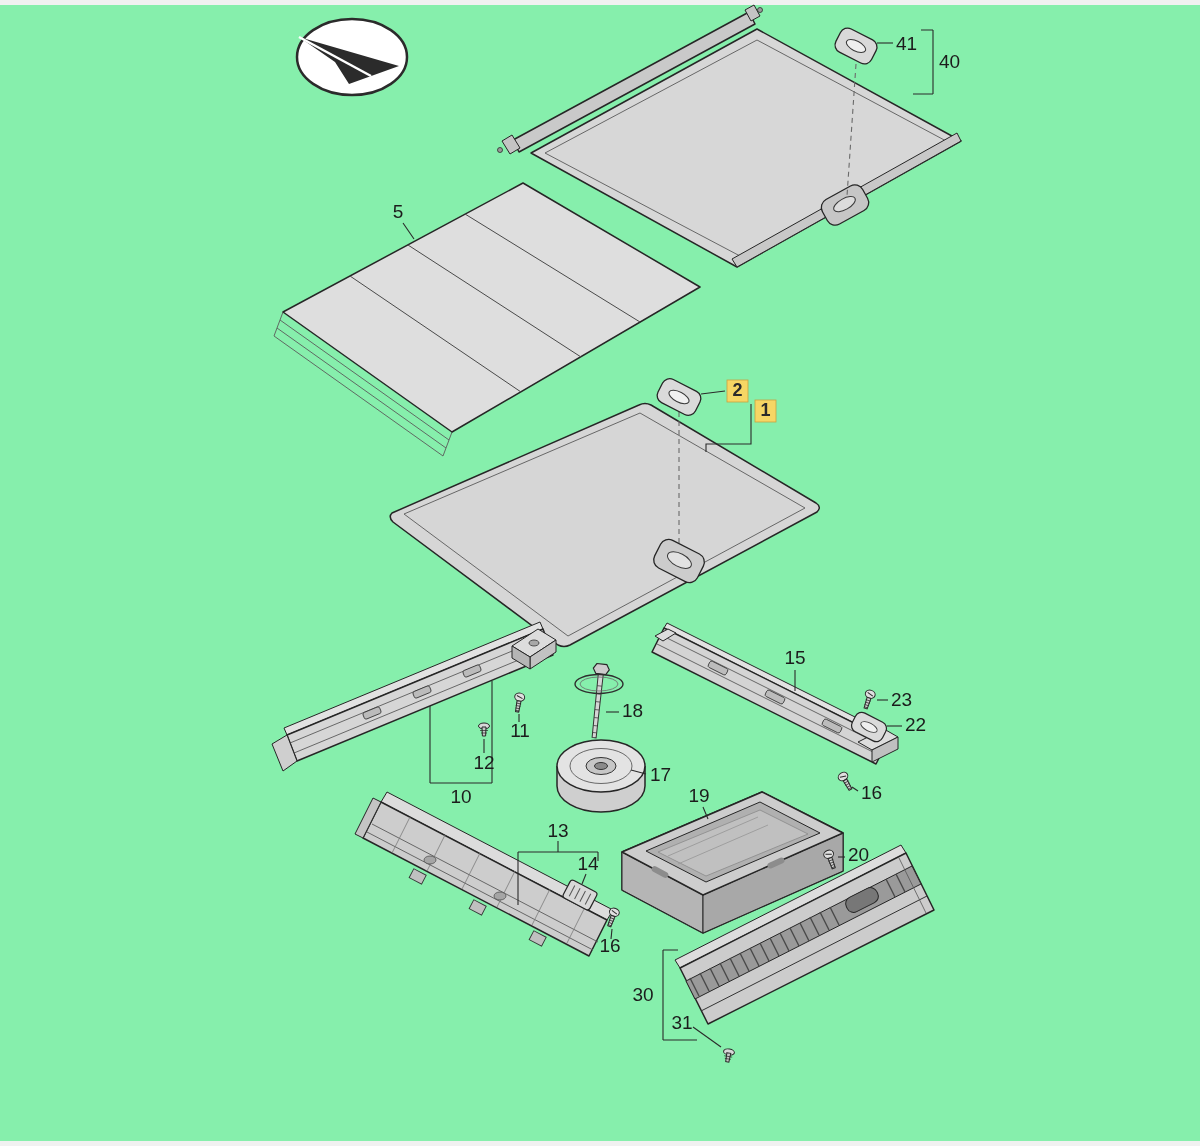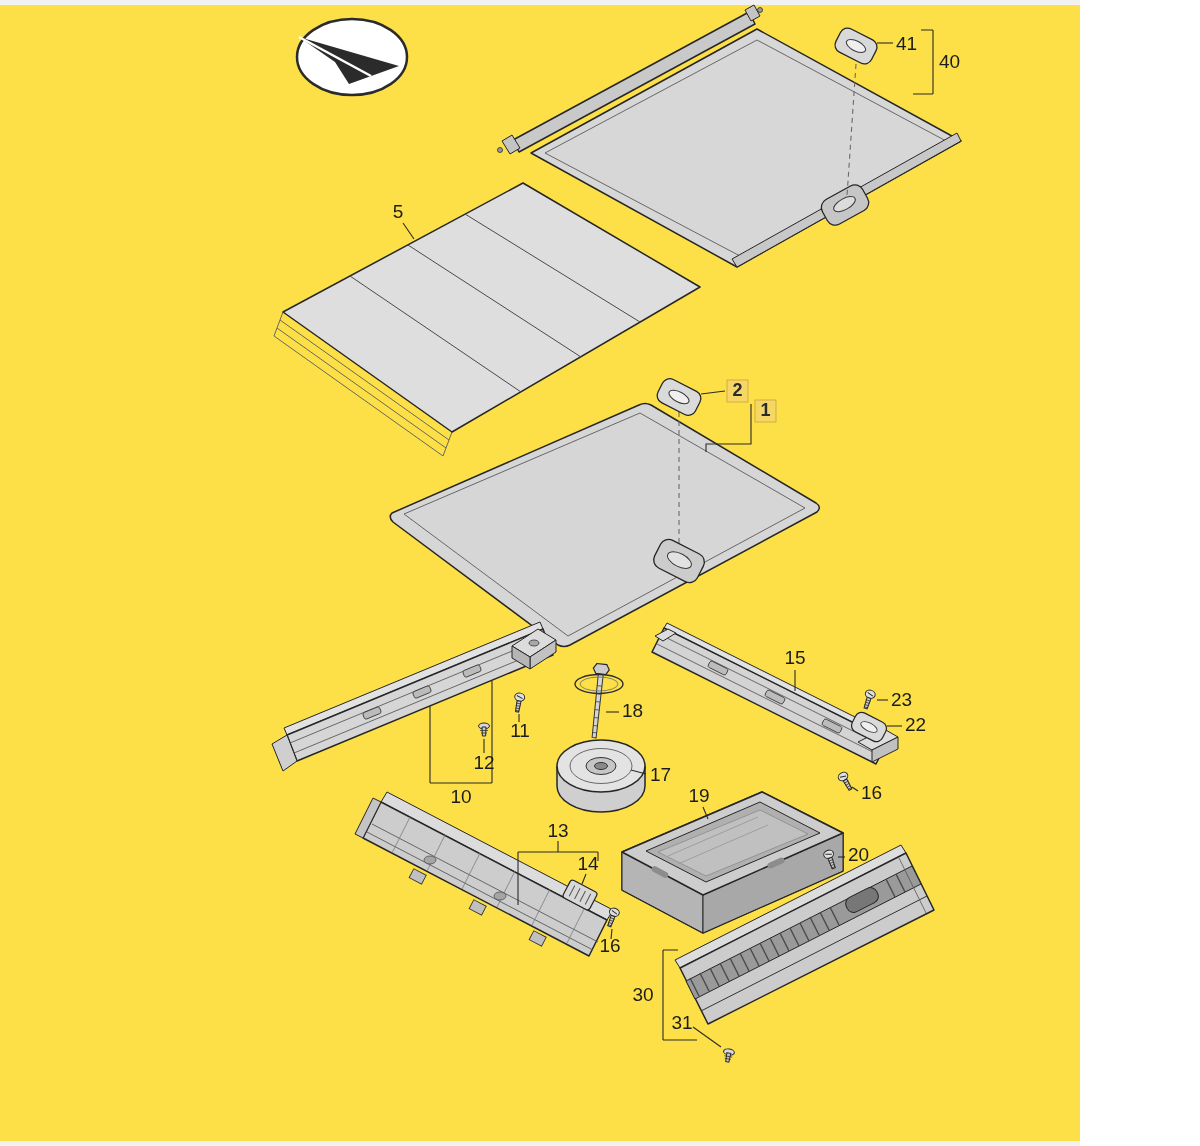--- a/index.html
+++ b/index.html
@@ -1,16 +1,16 @@
 <!DOCTYPE html>
 <html><head>
 <meta charset="utf-8">
 <style>
   html,body{margin:0;padding:0;background:#ffffff;}
-  .stage{position:relative;width:1080px;height:1146px;background:#fde047;overflow:hidden;
+  .stage{position:relative;width:1200px;height:1146px;background:#86efac;overflow:hidden;
          font-family:"Liberation Sans",sans-serif;}
   svg{display:block;}
   .callout{font-family:"Liberation Sans",sans-serif;font-size:19px;fill:#1c1c1c;}
   .callout.bold{font-weight:bold;font-size:18px;fill:#2b2b2b;}
   .ld{stroke:#2a2a2a;stroke-width:1.1;fill:none;}
   .dash{stroke:#6a6a6a;stroke-width:1.1;fill:none;stroke-dasharray:5 4;}
   .ol{stroke:#262626;stroke-width:1.5;stroke-linejoin:round;}
   .ol1{stroke:#262626;stroke-width:1;stroke-linejoin:round;}
   .thin{stroke:#5a5a5a;stroke-width:0.9;fill:none;}
 </style>

